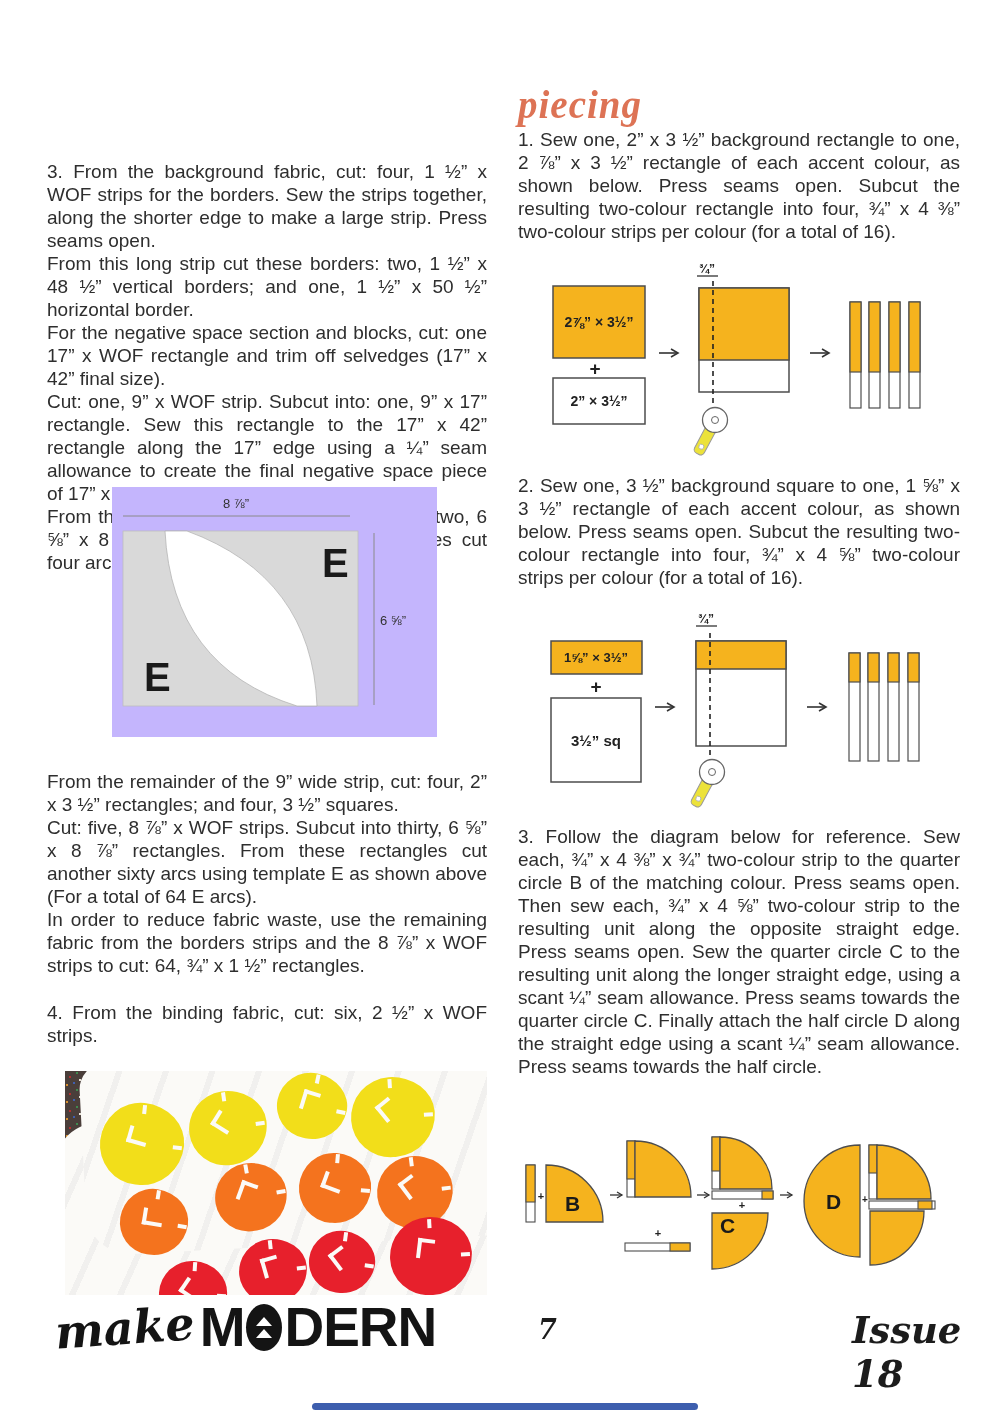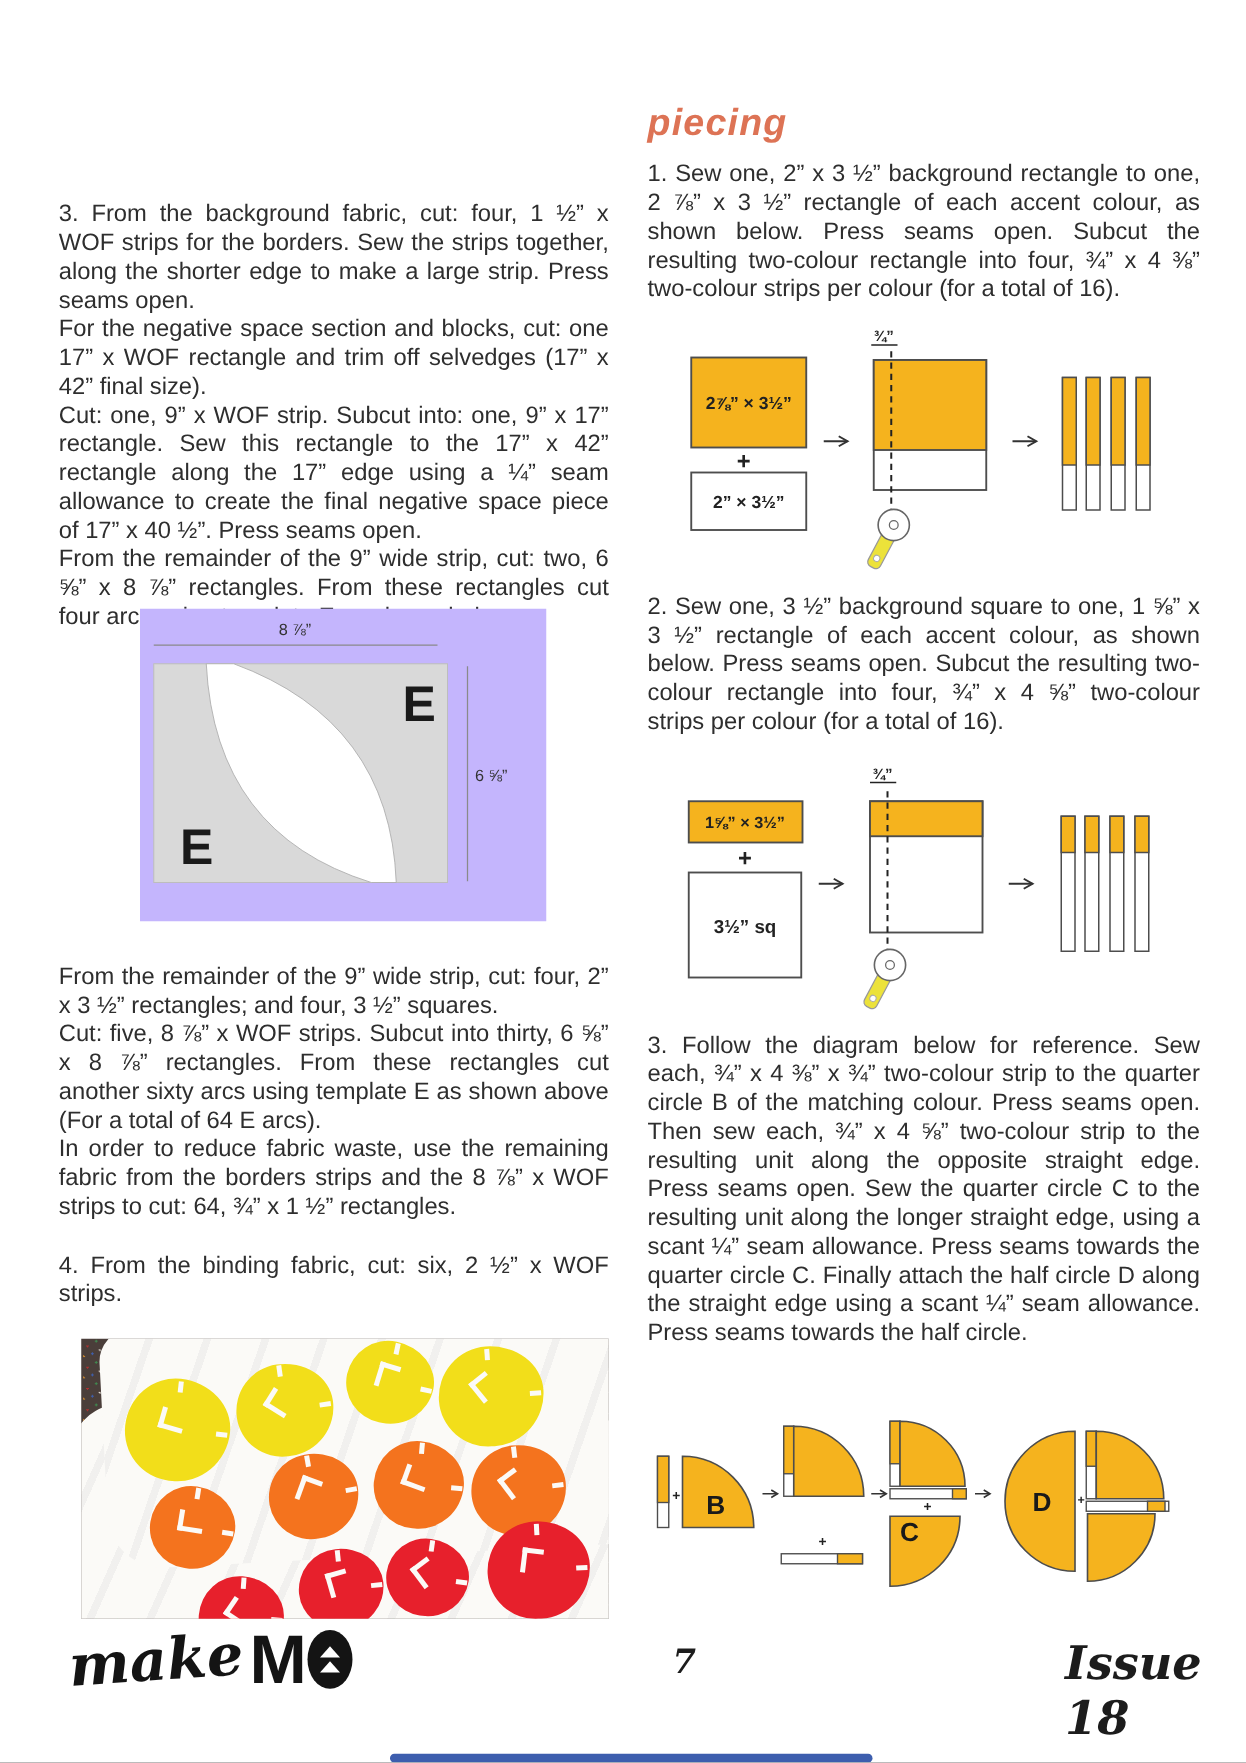--- a/index.html
+++ b/index.html
@@ -1,22 +1,22 @@
 <!DOCTYPE html>
 <html><head>
 <meta charset="utf-8">
 <style>
   html,body{margin:0;padding:0;background:#888;}
   .page{position:relative;width:997px;height:1410px;background:#ffffff;margin:0 auto;
         font-family:"Liberation Sans",sans-serif;color:#2e2e2e;overflow:hidden;}
   .col{position:absolute;}
   .body-text{text-align:justify;font-size:19px;line-height:23px;margin:0;color:#2e2e2e;}
   .gap-top{margin-top:24px;}
-  .heading-script{font-family:Liberation Sans, sans-serif;font-style:italic;font-weight:bold;
-        font-size:30px;letter-spacing:1px;}
+  .heading-script{font-family:Liberation Serif, serif;font-style:italic;font-weight:bold;
+        font-size:39px;letter-spacing:1px;}
   
   .e-diagram{position:absolute;left:112px;top:487px;width:325px;height:250px;background:#c4b5fd;}
   
   .photo{position:absolute;left:65px;top:1071px;width:422px;height:224px;overflow:hidden;
     background-color:#4a3e3a;
     background-image:
       radial-gradient(circle 2px at 5px 6px, #b03030 45%, transparent 46%),
       radial-gradient(circle 2px at 12px 2px, #3f8a4f 45%, transparent 46%),
       radial-gradient(circle 2px at 9px 12px, #3f5fae 45%, transparent 46%),
       radial-gradient(circle 1.6px at 15px 9px, #e8e2d8 45%, transparent 46%),
@@ -52,20 +52,21 @@
     background:#3D5EAE;border-radius:4px;}
   svg text{font-family:"Liberation Sans",sans-serif;}
 </style>
 </head>
 <body>
 
 <div class="page">
 
   <div class="col" style="left:47px;top:116px;width:440px;margin-top:44px;">
     <p class="body-text">3. From the background fabric, cut: four, 1 ½” x WOF strips for the borders. Sew the strips together, along the shorter edge to make a large strip. Press seams open.</p>
+    <p class="body-text">From this long strip cut these borders: two, 1 ½” x 48 ½” vertical borders; and one, 1 ½” x 50 ½” horizontal border.</p>
     <p class="body-text">For the negative space section and blocks, cut: one 17” x WOF rectangle and trim off selvedges (17” x 42” final size).</p>
     <p class="body-text">Cut: one, 9” x WOF strip. Subcut into: one, 9” x 17” rectangle. Sew this rectangle to the 17” x 42” rectangle along the 17” edge using a ¼” seam allowance to create the final negative space piece of 17” x 40 ½”. Press seams open.</p>
     <p class="body-text">From the remainder of the 9” wide strip, cut: two, 6 ⅝” x 8 ⅞” rectangles. From these rectangles cut four arcs using template E as shown below.</p>
   </div>
 
   <div class="e-diagram">
     <svg width="325" height="250" viewBox="0 0 325 250">
       <text x="124" y="21" font-size="13" fill="#333" text-anchor="middle">8 ⅞”</text>
       <line x1="11" y1="29" x2="238" y2="29" stroke="#8a8a8a" stroke-width="1"></line>
       <rect x="11" y="44" width="235" height="175" fill="#D9D9D9" stroke="#bdbdbd" stroke-width="0.8"></rect>
@@ -280,20 +281,21 @@
   </svg>
 
   <div class="logo">
     <span class="logo-script">make</span>
     <span class="logo-caps">
         <span>M</span>
         <span class="logo-o">
           <i class="tri"></i>
           <i class="tri"></i>
         </span>
+        <span>DERN</span>
       </span>
   </div>
 
   <div class="pagenum">7</div>
   <div class="issue">Issue 18</div>
   <div class="scrollbar"></div>
 
 </div>
 
 </body></html>

